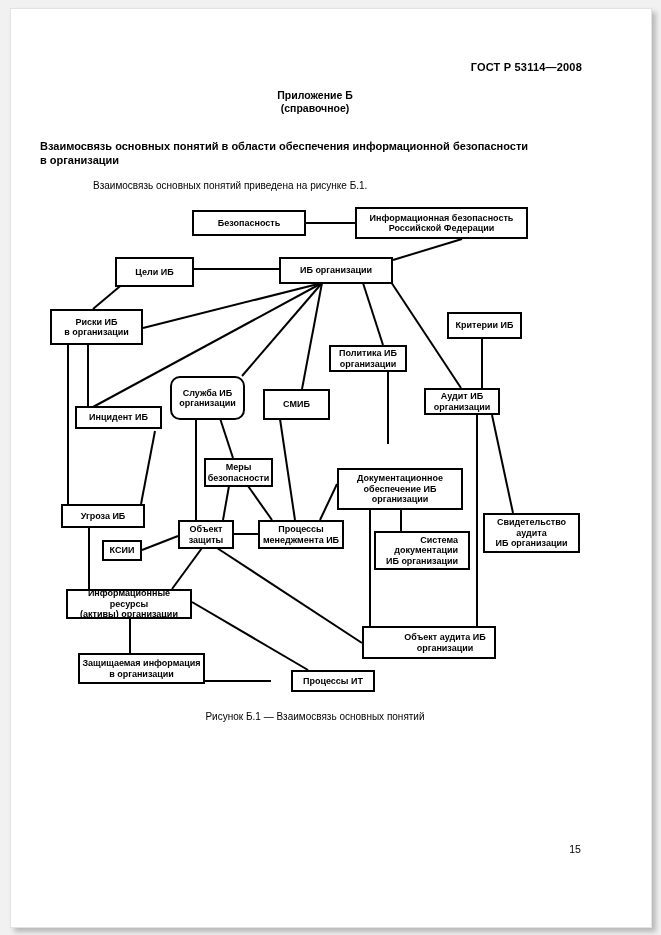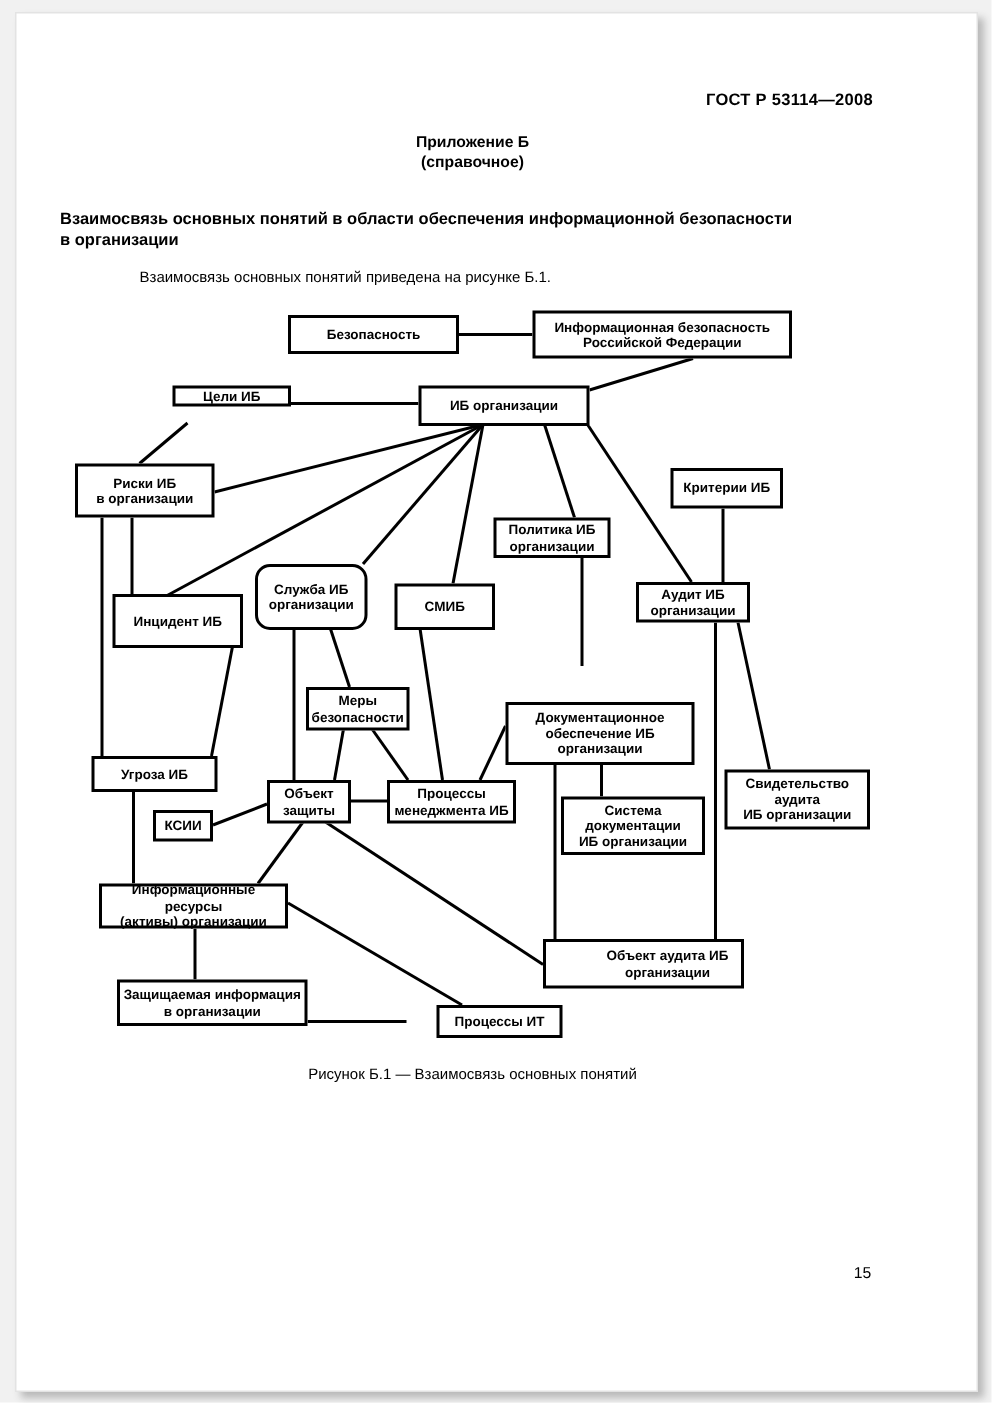--- a/index.html
+++ b/index.html
@@ -102,45 +102,45 @@
     <line x1="217" y1="548" x2="362" y2="643"></line>
     <line x1="89" y1="528" x2="89" y2="589"></line>
     <line x1="130" y1="619" x2="130" y2="653"></line>
     <line x1="192" y1="602" x2="308" y2="670"></line>
     <line x1="205" y1="681" x2="271" y2="681"></line>
   </svg>
 
   <div class="node" style="left:192px;top:210px;width:114px;height:26px;">Безопасность</div>
   <div class="node" style="left:355px;top:207px;width:173px;height:32px;">Информационная безопасность
 Российской Федерации</div>
-  <div class="node" style="left:115px;top:257px;width:79px;height:14px;">Цели ИБ</div>
+  <div class="node" style="left:115px;top:257px;width:79px;height:30px;">Цели ИБ</div>
   <div class="node" style="left:279px;top:257px;width:114px;height:27px;">ИБ организации</div>
   <div class="node" style="left:50px;top:309px;width:93px;height:36px;">Риски ИБ
 в организации</div>
   <div class="node" style="left:447px;top:312px;width:75px;height:27px;">Критерии ИБ</div>
   <div class="node" style="left:329px;top:345px;width:78px;height:27px;">Политика ИБ
 организации</div>
   <div class="node" style="left:170px;top:376px;width:75px;height:44px;border-radius:10px;">Служба ИБ
 организации</div>
   <div class="node" style="left:263px;top:389px;width:67px;height:31px;">СМИБ</div>
   <div class="node" style="left:424px;top:388px;width:76px;height:27px;">Аудит ИБ
 организации</div>
-  <div class="node" style="left:75px;top:396px;width:87px;height:36px;">Инцидент ИБ</div>
+  <div class="node" style="left:75px;top:406px;width:87px;height:23px;">Инцидент ИБ</div>
   <div class="node" style="left:337px;top:468px;width:126px;height:42px;">Документационное
 обеспечение ИБ
 организации</div>
   <div class="node" style="left:204px;top:458px;width:69px;height:29px;">Меры
 безопасности</div>
   <div class="node" style="left:61px;top:504px;width:84px;height:24px;">Угроза ИБ</div>
   <div class="node" style="left:102px;top:540px;width:40px;height:21px;">КСИИ</div>
   <div class="node" style="left:178px;top:520px;width:56px;height:29px;">Объект
 защиты</div>
   <div class="node" style="left:258px;top:520px;width:86px;height:29px;">Процессы
 менеджмента ИБ</div>
-  <div class="node" style="left:374px;top:531px;width:96px;height:39px;">Система
+  <div class="node" style="left:374px;top:531px;width:96px;height:39px;text-align:right;">Система
 документации
 ИБ организации</div>
   <div class="node" style="left:483px;top:513px;width:97px;height:40px;">Свидетельство
 аудита
 ИБ организации</div>
   <div class="node" style="left:66px;top:589px;width:126px;height:30px;">Информационные ресурсы
 (активы) организации</div>
   <div class="node" style="left:362px;top:626px;width:134px;height:33px;padding-left:32px;">Объект аудита ИБ
 организации</div>
   <div class="node" style="left:78px;top:653px;width:127px;height:31px;">Защищаемая информация

